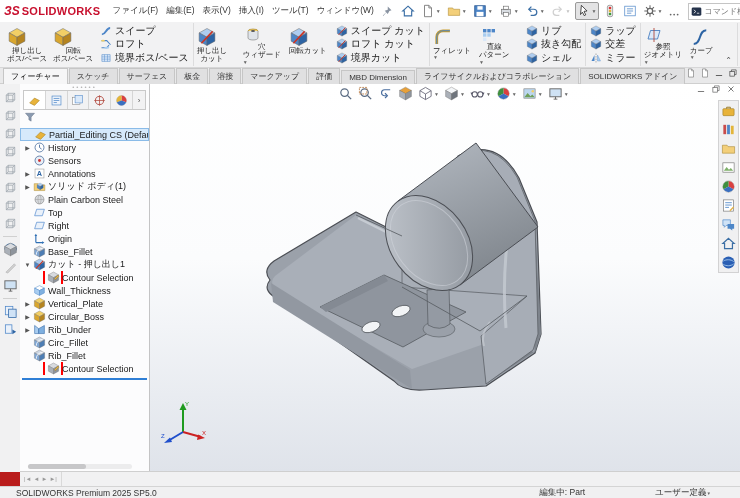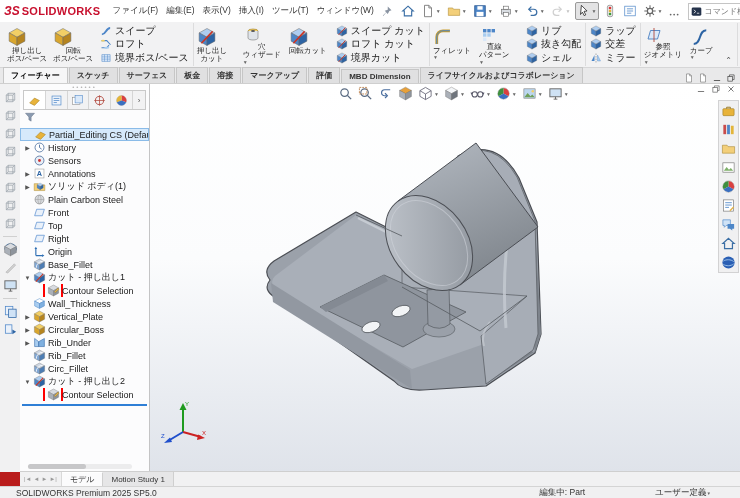--- a/index.html
+++ b/index.html
@@ -22,21 +22,21 @@
   
   .ribbon{position:absolute;left:0;top:22px;right:0;height:46px;background:#f2f2f3;border-bottom:1px solid #d6d6d7;display:flex;align-items:stretch;padding:1px 0 1px 4px;box-sizing:border-box;}
   .rb-group{display:flex;align-items:stretch;padding:0 2px;border-right:1px solid #dcdcdd;}
   .rb-large{width:44px;display:flex;flex-direction:column;align-items:flex-start;padding-top:3px;font-size:7.5px;line-height:1.1;text-align:center;color:#222;white-space:pre-line;border:1px solid transparent;border-radius:2px;}
   .rb-large.active{background:#cdced0;border-color:#8f8f90;}
   .rb-large .caret{margin:0;}
   .rb-col{display:flex;flex-direction:column;justify-content:space-around;padding:1px 2px;}
   .rb-small{display:flex;align-items:center;gap:3px;font-size:10px;color:#222;white-space:nowrap;height:13px;}
   .rb-collapse{position:absolute;right:8px;bottom:2px;font-size:8px;color:#555;}
   
-  .tabrow{position:absolute;left:0;top:68px;right:0;height:16px;background:#e9e9ea;border-bottom:1px solid #cfcfcf;display:flex;align-items:flex-end;padding-left:3px;box-sizing:border-box;font-weight:bold;}
+  .tabrow{position:absolute;left:0;top:68px;right:0;height:16px;background:#e9e9ea;border-bottom:1px solid #cfcfcf;display:flex;align-items:flex-start;padding-left:3px;box-sizing:border-box;}
   .ctab{font-size:8px;color:#333;background:#e0e0e1;border:1px solid #c6c6c6;border-bottom:none;padding:2px 7px 2px 7px;margin-right:1px;white-space:nowrap;}
   .ctab.active{background:#f6f6f7;color:#000;}
   .tab-right{margin-left:auto;display:flex;align-items:center;gap:4px;padding-right:4px;}
   
   .leftstrip{position:absolute;left:0;top:84px;width:20px;bottom:26px;background:#f1f1f2;border-right:1px solid #ddd;display:flex;flex-direction:column;align-items:center;padding-top:6px;gap:3px;}
   .leftstrip .sep{width:14px;border-top:1px solid #d0d0d0;margin:2px 0;}
   .treepanel{position:absolute;left:20px;top:84px;width:129px;bottom:26px;background:#fcfcfd;border-right:1px solid #c4c4c5;overflow:hidden;}
   .grip{height:6px;display:flex;justify-content:center;align-items:center;color:#b5b5b5;font-size:6px;letter-spacing:2px;}
   .tree-tabs{display:flex;height:18px;margin:0 3px;border:1px solid #c9c9c9;background:#f2f2f3;align-items:center;}
   .tree-tab{flex:1;display:flex;justify-content:center;align-items:center;height:100%;border-right:1px solid #d5d5d5;}
@@ -369,20 +369,21 @@
     <span id="ctabs" style="display:flex;align-items:flex-end">
         <span class="ctab active">フィーチャー</span>
         <span class="ctab">スケッチ</span>
         <span class="ctab">サーフェス</span>
         <span class="ctab">板金</span>
         <span class="ctab">溶接</span>
         <span class="ctab">マークアップ</span>
         <span class="ctab">評価</span>
         <span class="ctab">MBD Dimension</span>
         <span class="ctab">ライフサイクルおよびコラボレーション</span>
+        <span class="ctab">SOLIDWORKS アドイン</span>
       </span>
     <span class="tab-right" id="docctl">
         <span>
           <svg width="10" height="10" viewBox="0 0 16 16">
             <path d="M4 1.5h5l3 3V14.5H4Z" fill="#fff" stroke="#777"></path>
             <path d="M9 1.5v3h3" fill="none" stroke="#777"></path>
           </svg>
         </span>
         <span>
           <svg width="10" height="10" viewBox="0 0 16 16">
@@ -588,29 +589,20 @@
           </span>
           <span class="tlabel">Plain Carbon Steel</span>
         </div>
         <div class="trow">
           <span class="arrow"></span>
           <span class="ticon">
             <svg width="13" height="13" viewBox="0 0 16 16">
               <path d="M4.5 4h9.5L11.5 12H2Z" fill="#eaf1fa" stroke="#5b8fd0" stroke-width=".9"></path>
             </svg>
           </span>
-          <span class="tlabel">Front</span>
-        </div>
-        <div class="trow">
-          <span class="arrow"></span>
-          <span class="ticon">
-            <svg width="13" height="13" viewBox="0 0 16 16">
-              <path d="M4.5 4h9.5L11.5 12H2Z" fill="#eaf1fa" stroke="#5b8fd0" stroke-width=".9"></path>
-            </svg>
-          </span>
           <span class="tlabel">Top</span>
         </div>
         <div class="trow">
           <span class="arrow"></span>
           <span class="ticon">
             <svg width="13" height="13" viewBox="0 0 16 16">
               <path d="M4.5 4h9.5L11.5 12H2Z" fill="#eaf1fa" stroke="#5b8fd0" stroke-width=".9"></path>
             </svg>
           </span>
           <span class="tlabel">Right</span>
@@ -707,45 +699,33 @@
         <div class="trow">
           <span class="arrow"></span>
           <span class="ticon">
             <svg width="13" height="13" viewBox="0 0 16 16">
               <path d="M8 1.2 14.3 4.7 8 8.2 1.7 4.7Z" fill="#cdd6e2" stroke="#666" stroke-width=".4"></path>
               <path d="M1.7 4.7 8 8.2v6.6L1.7 11.3Z" fill="#7fa6d4" stroke="#666" stroke-width=".4"></path>
               <path d="M14.3 4.7 8 8.2v6.6l6.3-3.5Z" fill="#4d7db4" stroke="#666" stroke-width=".4"></path>
               <path d="M4 12a8 8 0 0 1 8-8" fill="none" stroke="#fff" stroke-width="1"></path>
             </svg>
           </span>
-          <span class="tlabel">Rib_Fillet</span>
+          <span class="tlabel">Circ_Fillet</span>
         </div>
         <div class="trow">
           <span class="arrow"></span>
           <span class="ticon">
             <svg width="13" height="13" viewBox="0 0 16 16">
               <path d="M8 1.2 14.3 4.7 8 8.2 1.7 4.7Z" fill="#cdd6e2" stroke="#666" stroke-width=".4"></path>
               <path d="M1.7 4.7 8 8.2v6.6L1.7 11.3Z" fill="#7fa6d4" stroke="#666" stroke-width=".4"></path>
               <path d="M14.3 4.7 8 8.2v6.6l6.3-3.5Z" fill="#4d7db4" stroke="#666" stroke-width=".4"></path>
               <path d="M4 12a8 8 0 0 1 8-8" fill="none" stroke="#fff" stroke-width="1"></path>
             </svg>
           </span>
-          <span class="tlabel">Circ_Fillet</span>
-        </div>
-        <div class="trow">
-          <span class="arrow">▼</span>
-          <span class="ticon">
-            <svg width="13" height="13" viewBox="0 0 16 16">
-              <path d="M8 1.2 14.3 4.7 8 8.2 1.7 4.7Z" fill="#aecdf0" stroke="#666" stroke-width=".4"></path>
-              <path d="M1.7 4.7 8 8.2v6.6L1.7 11.3Z" fill="#4d86c8" stroke="#666" stroke-width=".4"></path>
-              <path d="M14.3 4.7 8 8.2v6.6l6.3-3.5Z" fill="#2d64a4" stroke="#666" stroke-width=".4"></path>
-              <path d="M3.5 13 12.5 3.5" stroke="#cc3322" stroke-width="1.3"></path>
-            </svg>
-          </span>
-          <span class="tlabel">カット - 押し出し2</span>
+          <span class="tlabel">Rib_Fillet</span>
         </div>
         <div class="trow child">
           <span class="arrow"></span>
           <span class="ticon hlbox">
             <svg width="13" height="13" viewBox="0 0 16 16">
               <path d="M8 1.2 14.3 4.7 8 8.2 1.7 4.7Z" fill="#d8dbe0" stroke="#666" stroke-width=".4"></path>
               <path d="M1.7 4.7 8 8.2v6.6L1.7 11.3Z" fill="#aab0b8" stroke="#666" stroke-width=".4"></path>
               <path d="M14.3 4.7 8 8.2v6.6l6.3-3.5Z" fill="#8e949c" stroke="#666" stroke-width=".4"></path>
               <path d="M9 9.5l4.5-4.5 1.3 1.3L10.3 10.8Z" fill="#e2b24a" stroke="#8a6a12" stroke-width=".4"></path>
             </svg>
@@ -972,24 +952,20 @@
     </svg>
   </div>
 
   <div class="bottombar">
     <span class="scrollers" id="tabscroll">
         <span>|◄</span>
         <span>◄</span>
         <span>►</span>
         <span>►|</span>
       </span>
-    <span id="btabs" style="display:flex">
-        <span class="btab active">モデル</span>
-        <span class="btab">Motion Study 1</span>
-      </span>
   </div>
 
   <div class="statusbar">
     <span>SOLIDWORKS Premium 2025 SP5.0</span>
     <span class="sb-right">
       <span>編集中: Part</span>
       <span style="width:70px"></span>
       <span>ユーザー定義</span>
       <span class="caret">▾</span>
       <span style="width:14px"></span>

